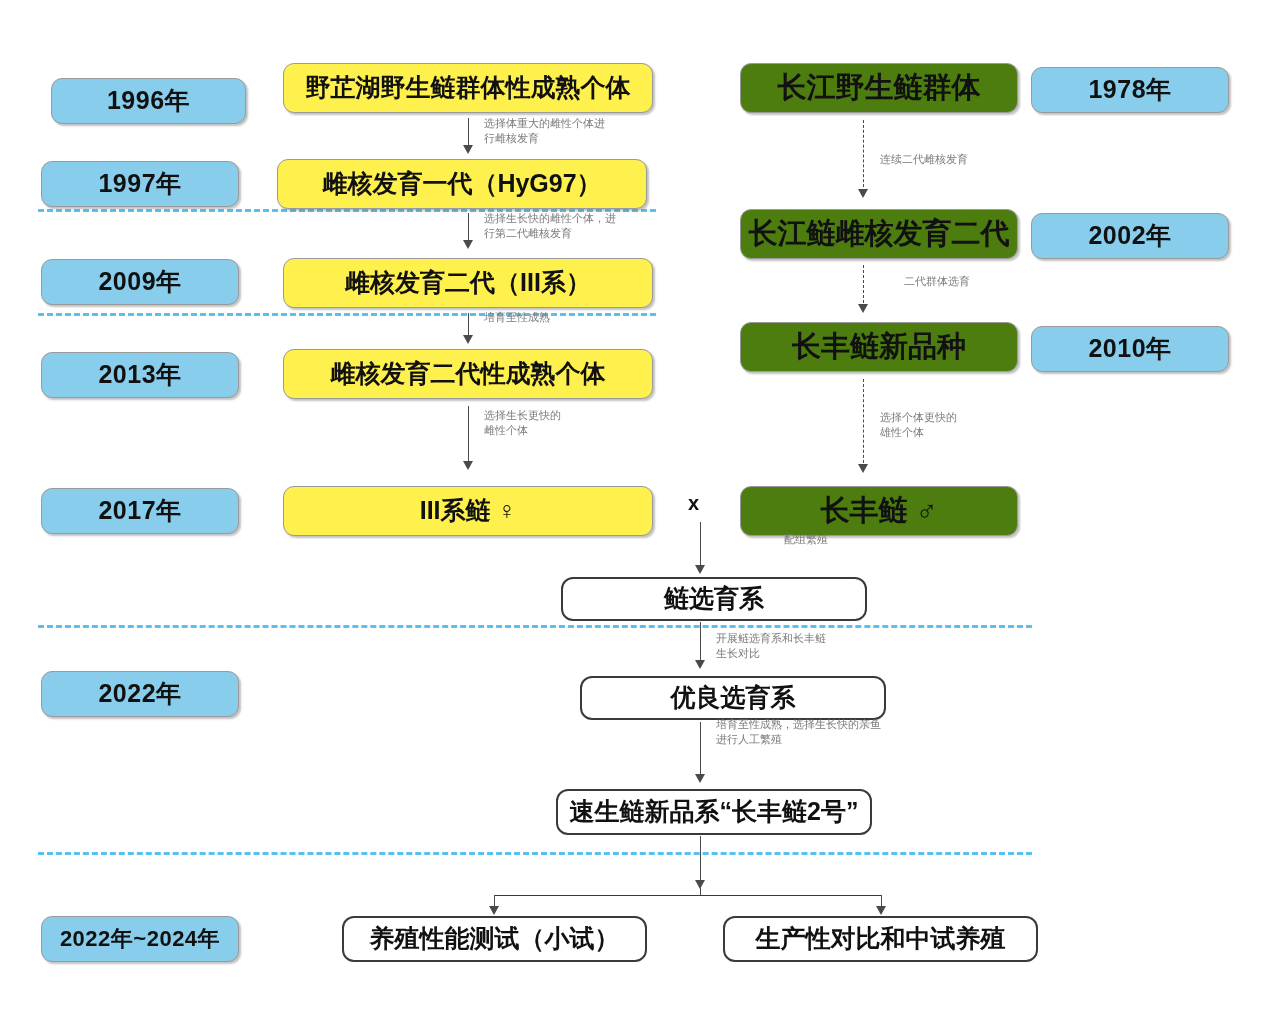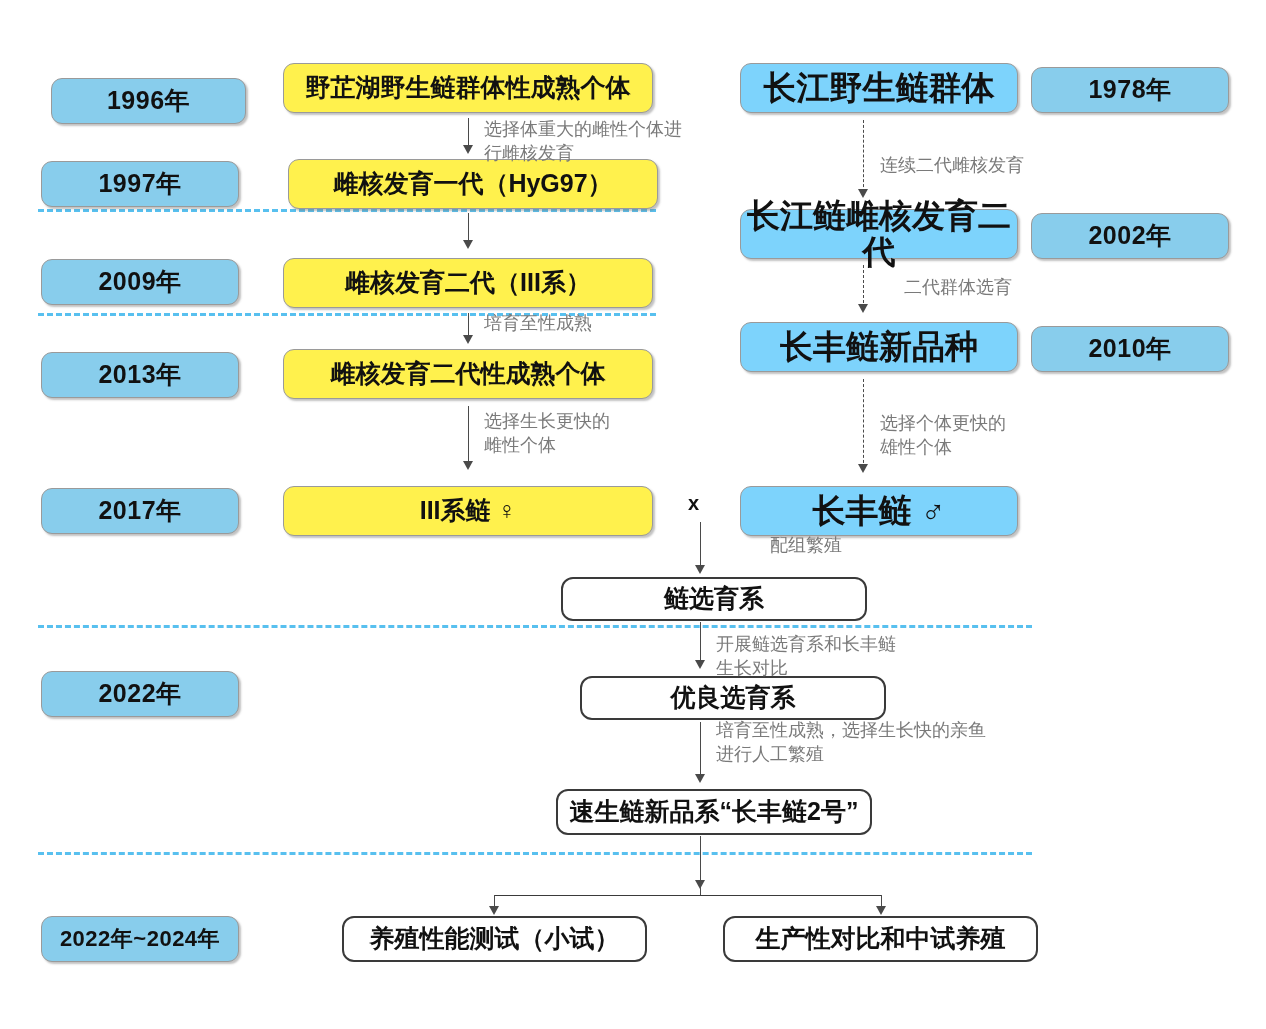--- a/index.html
+++ b/index.html
@@ -38,24 +38,24 @@
     font-size: 25px;
     letter-spacing: 0.5px;
   }
   .box.yellow {
     background: #fff14d;
     border: 1.5px solid #9a9a9a;
     box-shadow: 2px 2px 2px rgba(120,120,120,0.45);
     font-size: 25px;
   }
   .box.salmon {
-    background: #7dd3fc;
+    background: #4d7c0f;
     border: 1.5px solid #9a9a9a;
     box-shadow: 2px 2px 2px rgba(120,120,120,0.45);
-    font-size: 33px;
+    font-size: 29px;
   }
   .box.white {
     background: #ffffff;
     border: 2px solid #3a3a3a;
     border-radius: 12px;
     font-size: 25px;
   }
 
   
   .vline {
@@ -85,21 +85,21 @@
     position: absolute;
     height: 0;
     border-top: 3px dashed #58c0ef;
   }
 
   
   .note {
     position: absolute;
     color: #7a7a7a;
     font-family: "DejaVu Serif", "Liberation Serif", serif;
-    font-size: 18px;
+    font-size: 11px;
     line-height: 1.32;
     white-space: pre-line;
     text-align: left;
   }
 
   .cross-label {
     position: absolute;
     font-size: 20px;
     font-weight: bold;
     color: #111111;
@@ -130,21 +130,21 @@
   <div class="box blue" style="left:41px; top:916px; width:198px; height:46px; font-size:22px;">2022年~2024年</div>
 
   <div class="box blue" style="left:1031px; top:67px; width:198px; height:46px;">1978年</div>
 
   <div class="box blue" style="left:1031px; top:213px; width:198px; height:46px;">2002年</div>
 
   <div class="box blue" style="left:1031px; top:326px; width:198px; height:46px;">2010年</div>
 
   <div class="box yellow" style="left:283px; top:63px; width:370px; height:50px;">野芷湖野生鲢群体性成熟个体</div>
 
-  <div class="box yellow" style="left:288px; top:159px; width:370px; height:50px;">雌核发育一代（HyG97）</div>
+  <div class="box yellow" style="left:277px; top:159px; width:370px; height:50px;">雌核发育一代（HyG97）</div>
 
   <div class="box yellow" style="left:283px; top:349px; width:370px; height:50px;">雌核发育二代性成熟个体</div>
 
   <div class="box yellow" style="left:283px; top:258px; width:370px; height:50px;">雌核发育二代（III系）</div>
 
   <div class="box yellow" style="left:283px; top:486px; width:370px; height:50px;">III系鲢 ♀</div>
 
   <div class="box salmon" style="left:740px; top:63px; width:278px; height:50px;">长江野生鲢群体</div>
 
   <div class="box salmon" style="left:740px; top:209px; width:278px; height:50px;">长江鲢雌核发育二代</div>
@@ -165,20 +165,22 @@
 
   <div class="cross-label" style="left:688px; top:492px;">x</div>
 
   <div class="vline" style="left:468px; top:118px; height:30px;"></div>
   <div class="arrowhead" style="left:463px; top:145px;"></div>
   <div class="note" style="left:484px; top:117px; width:230px;">选择体重大的雌性个体进
 行雌核发育</div>
 
   <div class="vline" style="left:468px; top:213px; height:30px;"></div>
   <div class="arrowhead" style="left:463px; top:240px;"></div>
+  <div class="note" style="left:484px; top:212px; width:245px;">选择生长快的雌性个体，进
+行第二代雌核发育</div>
 
   <div class="vline" style="left:468px; top:313px; height:25px;"></div>
   <div class="arrowhead" style="left:463px; top:335px;"></div>
   <div class="note" style="left:484px; top:311px; width:230px;">培育至性成熟</div>
 
   <div class="vline" style="left:468px; top:406px; height:58px;"></div>
   <div class="arrowhead" style="left:463px; top:461px;"></div>
   <div class="note" style="left:484px; top:409px; width:200px;">选择生长更快的
 雌性个体</div>
 

